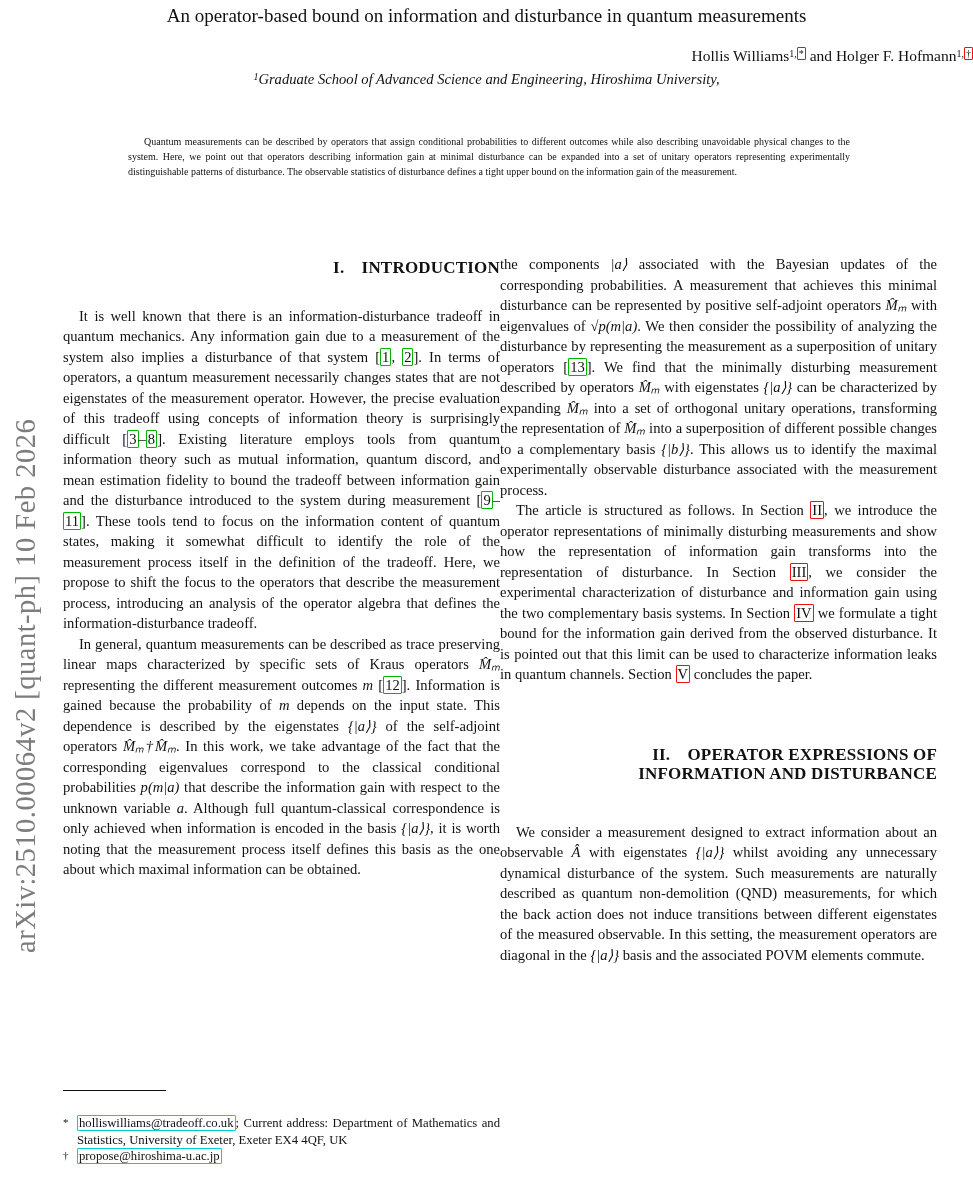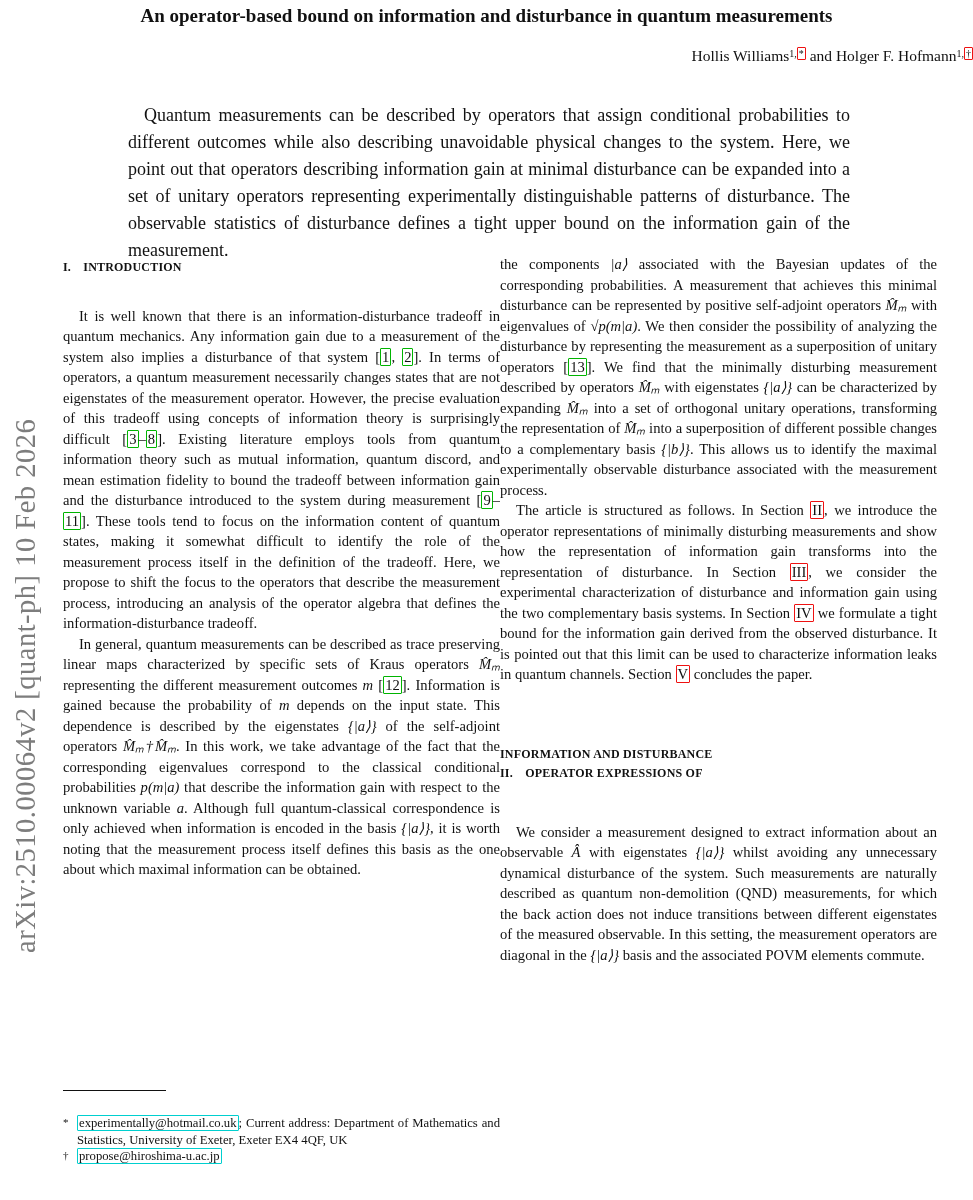--- a/index.html
+++ b/index.html
@@ -13,47 +13,47 @@
     position:absolute;left:8px;top:953px;
     transform:rotate(-90deg);transform-origin:0 0;
     white-space:nowrap;
     font-size:28.5px;line-height:36px;
     color:var(--sidebar-gray,#7d7d7d);
     letter-spacing:0.5px;
   }
   
   #title{
     position:absolute;top:5px;left:0;width:100%;
-    text-align:center;font-weight:bold;font-size:19px;
+    text-align:center;font-weight:normal;font-size:19px;
   }
   #authors{
     position:absolute;top:47px;left:0;width:100%;
     text-align:right;font-size:15.5px;
   }
   #affiliation{
     position:absolute;top:69px;left:0;width:100%;
     text-align:center;font-style:italic;font-size:14.6px;line-height:20px;
   }
   
   #abstract{
-    position:absolute;left:128px;top:102px;width:722px;
-    font-size:18px;line-height:27px;text-align:justify;
+    position:absolute;left:128px;top:134px;width:722px;
+    font-size:10px;line-height:15px;text-align:justify;
     text-indent:16px;
     hyphens:auto;-webkit-hyphens:auto;
   }
   
   .column{
     position:absolute;width:437px;
     font-size:14.6px;line-height:20.5px;text-align:justify;
     hyphens:auto;-webkit-hyphens:auto;
   }
   #left-column{left:63px;top:258px;height:825px;overflow:hidden;}
   #right-column{left:500px;top:254px;height:946px;overflow:hidden;}
   .section-heading{
-    font-weight:bold;text-align:left;font-size:12px;line-height:19.5px;
+    font-weight:bold;text-align:right;font-size:17px;line-height:19.5px;
     text-indent:0;letter-spacing:0.2px;
   }
   #sec1-heading{margin:0 0 28px 0;}
   #sec2-heading{margin:60px 0 38px 0;}
   .para{margin:0;text-indent:16px;}
   .para.noindent{text-indent:0;}
   
   .linkbox{border:1px solid;padding:0 1px;border-radius:1px;}
   .green{border-color:var(--cite-green,#00b400);}
   .red{border-color:var(--ref-red,#ee1111);}
@@ -73,41 +73,42 @@
   .fn-marker{position:absolute;left:0;top:-1px;font-size:11px;}
 </style>
 </head>
 <body style="--cite-green: #00b400; --ref-red: #ee1111; --link-cyan: #00cfcf; --sidebar-gray: #7d7d7d;">
 
 <div id="arxiv-stamp">arXiv:2510.00064v2  [quant-ph]  10 Feb 2026</div>
 
 <div id="title">An operator-based bound on information and disturbance in quantum measurements</div>
 <div id="authors">Hollis Williams<span class="sup">1,</span><span class="sup"><span class="linkbox red">*</span></span> and Holger F. Hofmann<span class="sup">1,</span><span class="sup"><span class="linkbox red">†</span></span></div>
 <div id="affiliation">
+  <div><span class="sup">1</span>Graduate School of Advanced Science and Engineering, Hiroshima University,</div>
 </div>
 
 <div id="abstract">Quantum measurements can be described by operators that assign conditional probabilities to different outcomes while also describing unavoidable physical changes to the system. Here, we point out that operators describing information gain at minimal disturbance can be expanded into a set of unitary operators representing experimentally distinguishable patterns of disturbance. The observable statistics of disturbance defines a tight upper bound on the information gain of the measurement.</div>
 
 <div id="left-column" class="column">
   <div id="sec1-heading" class="section-heading">I. INTRODUCTION</div>
   <p class="para">It is well known that there is an information-disturbance tradeoff in quantum mechanics. Any information gain due to a measurement of the system also implies a disturbance of that system [<span class="linkbox green">1</span>, <span class="linkbox green">2</span>]. In terms of operators, a quantum measurement necessarily changes states that are not eigenstates of the measurement operator. However, the precise evaluation of this tradeoff using concepts of information theory is surprisingly difficult [<span class="linkbox green">3</span>–<span class="linkbox green">8</span>]. Existing literature employs tools from quantum information theory such as mutual information, quantum discord, and mean estimation fidelity to bound the tradeoff between information gain and the disturbance introduced to the system during measurement [<span class="linkbox green">9</span>–<span class="linkbox green">11</span>]. These tools tend to focus on the information content of quantum states, making it somewhat difficult to identify the role of the measurement process itself in the definition of the tradeoff. Here, we propose to shift the focus to the operators that describe the measurement process, introducing an analysis of the operator algebra that defines the information-disturbance tradeoff.</p>
   <p class="para">In general, quantum measurements can be described as trace preserving linear maps characterized by specific sets of Kraus operators <span class="math">M̂ₘ</span> representing the different measurement outcomes <span class="math">m</span> [<span class="linkbox green">12</span>]. Information is gained because the probability of <span class="math">m</span> depends on the input state. This dependence is described by the eigenstates <span class="math">{|a⟩}</span> of the self-adjoint operators <span class="math">M̂ₘ†M̂ₘ</span>. In this work, we take advantage of the fact that the corresponding eigenvalues correspond to the classical conditional probabilities <span class="math">p(m|a)</span> that describe the information gain with respect to the unknown variable <span class="math">a</span>. Although full quantum-classical correspondence is only achieved when information is encoded in the basis <span class="math">{|a⟩}</span>, it is worth noting that the measurement process itself defines this basis as the one about which maximal information can be obtained.</p>
 </div>
 
 <div id="right-column" class="column">
   <p class="para noindent">the components <span class="math">|a⟩</span> associated with the Bayesian updates of the corresponding probabilities. A measurement that achieves this minimal disturbance can be represented by positive self-adjoint operators <span class="math">M̂ₘ</span> with eigenvalues of <span class="math">√p(m|a)</span>. We then consider the possibility of analyzing the disturbance by representing the measurement as a superposition of unitary operators [<span class="linkbox green">13</span>]. We find that the minimally disturbing measurement described by operators <span class="math">M̂ₘ</span> with eigenstates <span class="math">{|a⟩}</span> can be characterized by expanding <span class="math">M̂ₘ</span> into a set of orthogonal unitary operations, transforming the representation of <span class="math">M̂ₘ</span> into a superposition of different possible changes to a complementary basis <span class="math">{|b⟩}</span>. This allows us to identify the maximal experimentally observable disturbance associated with the measurement process.</p>
   <p class="para">The article is structured as follows. In Section <span class="linkbox red">II</span>, we introduce the operator representations of minimally disturbing measurements and show how the representation of information gain transforms into the representation of disturbance. In Section <span class="linkbox red">III</span>, we consider the experimental characterization of disturbance and information gain using the two complementary basis systems. In Section <span class="linkbox red">IV</span> we formulate a tight bound for the information gain derived from the observed disturbance. It is pointed out that this limit can be used to characterize information leaks in quantum channels. Section <span class="linkbox red">V</span> concludes the paper.</p>
   <div id="sec2-heading" class="section-heading">
+    <div>II. OPERATOR EXPRESSIONS OF</div>
     <div>INFORMATION AND DISTURBANCE</div>
-    <div>II. OPERATOR EXPRESSIONS OF</div>
   </div>
   <p class="para">We consider a measurement designed to extract information about an observable <span class="math">Â</span> with eigenstates <span class="math">{|a⟩}</span> whilst avoiding any unnecessary dynamical disturbance of the system. Such measurements are naturally described as quantum non-demolition (QND) measurements, for which the back action does not induce transitions between different eigenstates of the measured observable. In this setting, the measurement operators are diagonal in the <span class="math">{|a⟩}</span> basis and the associated POVM elements commute.</p>
 </div>
 
 <div id="footnote-block">
   <hr id="footnote-rule">
   <p class="footnote">
-    <span class="fn-marker">*</span><span><span class="linkbox cyan">experimentally@hotmail.co.uk</span>; Current address: Department of Mathematics and Statistics, University of Exeter, Exeter EX4 4QF, UK</span>
+    <span class="fn-marker">*</span><span><span class="linkbox cyan">holliswilliams@tradeoff.co.uk</span>; Current address: Department of Mathematics and Statistics, University of Exeter, Exeter EX4 4QF, UK</span>
   </p>
   <p class="footnote">
     <span class="fn-marker">†</span><span><span class="linkbox cyan">propose@hiroshima-u.ac.jp</span></span>
   </p>
 </div>
 
 </body></html>

